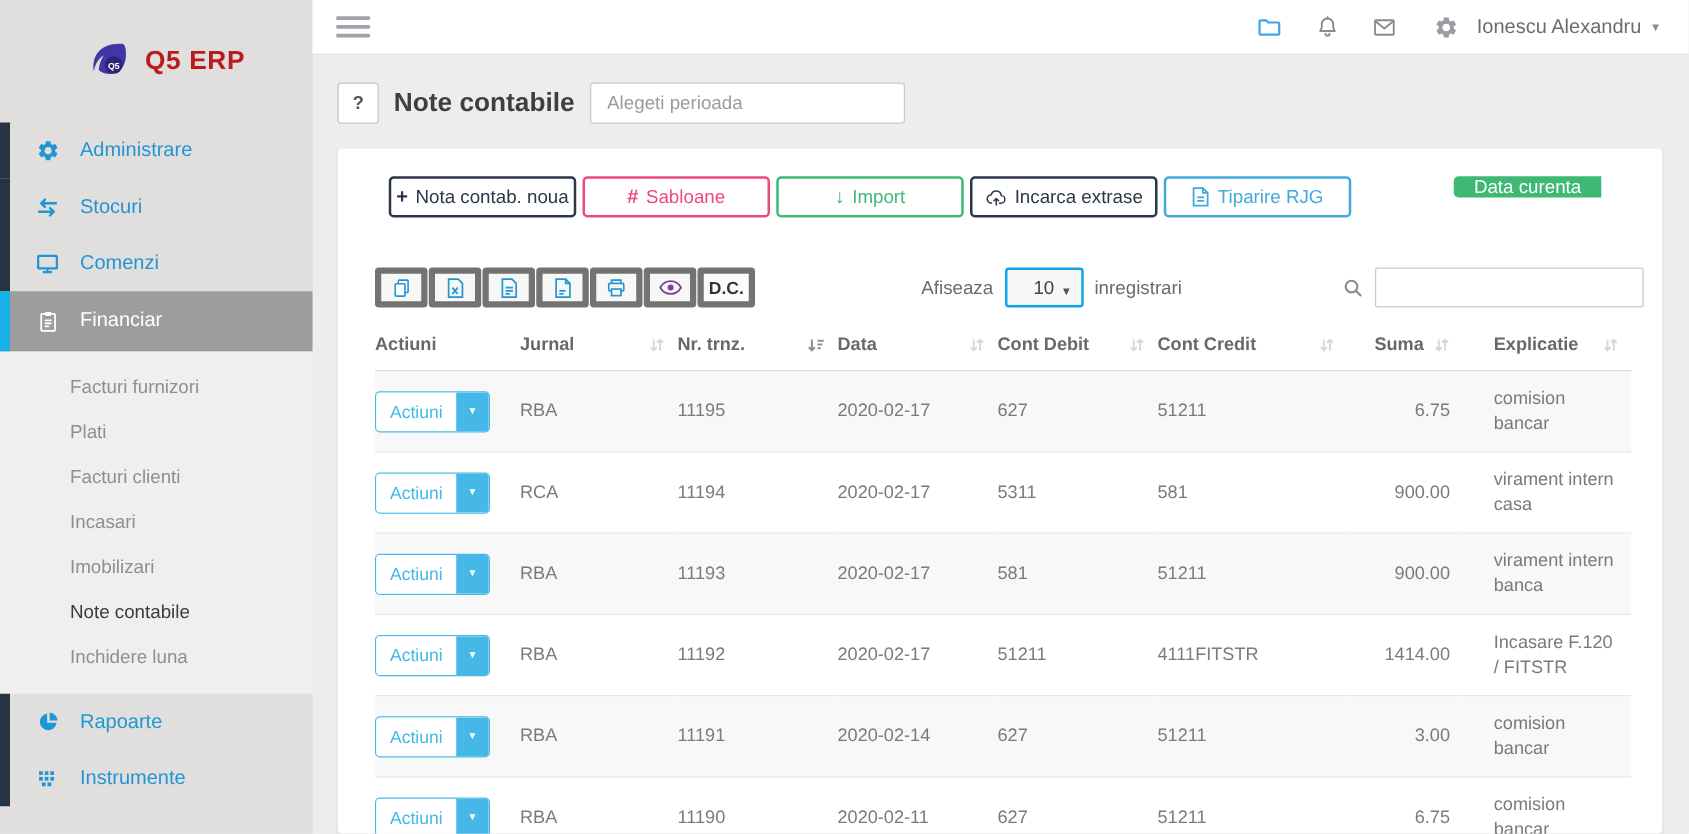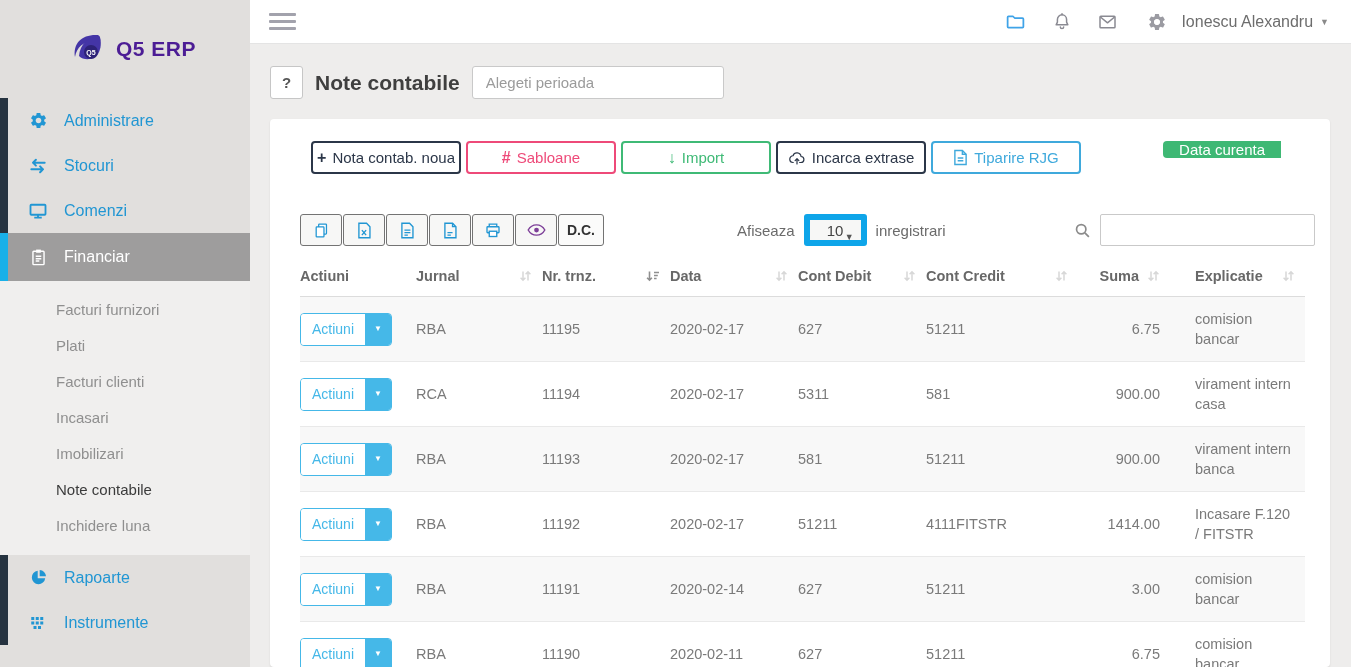--- a/index.html
+++ b/index.html
@@ -3,21 +3,21 @@
 <meta charset="utf-8">
 <style>
   * { margin:0; padding:0; box-sizing:border-box; }
   html,body { width:1351px; height:667px; overflow:hidden; background:#eeedec;
               font-family:"Liberation Sans", sans-serif; }
   .wrap { display:flex; width:1351px; height:667px; }
 
   
   .sidebar { width:250px; flex:0 0 250px; display:flex; flex-direction:column; background:#e1dfdd; }
   .logo { height:98px; background:#e1dfdd; display:flex; align-items:center; padding-left:68px; }
-  .logo-text { color:#4c1d95; font-size:21px; font-weight:bold; letter-spacing:.5px; margin-left:10px; }
+  .logo-text { color:#b91c1c; font-size:21px; font-weight:bold; letter-spacing:.5px; margin-left:10px; }
   .nav-sec { background:#e1dfdd; }
   .nav-sec.bottom { flex:1; }
   .m-item { position:relative; height:45px; display:flex; align-items:center; padding-left:28px; cursor:pointer; }
   .nav-sec .m-item::before { content:''; position:absolute; left:0; top:0; bottom:0; width:8px; background:#263340; }
   .m-item .mi-ico { width:20px; height:20px; display:flex; align-items:center; justify-content:center; }
   .m-item .mi-label { margin-left:16px; font-size:16px; color:#2196d3;text-align:right; }
   .m-item.active { height:48px; background:#9e9d9d; }
   .m-item.active::before { background:#19b0e8; }
   .m-item.active .mi-label { color:#fff; }
   .submenu { background:#f0efee; padding:10px 0 12px 0; }
@@ -55,25 +55,25 @@
   .b-green { border-color:#3fba76; color:#3fba76; }
   .b-blue { border-color:#3fa9dc; color:#3fa9dc; }
   .btn-date { margin-left:auto; margin-right:34px; height:33px; display:flex; cursor:pointer;flex-direction:column; }
   .btn-date .bd-main { background:#3eb874; color:#fff; font-size:15px; display:flex; align-items:center;
                        padding:0 16px; border-radius:4px 0 0 4px; }
   .btn-date .bd-side { width:14px; background:#cde9da; border-radius:0 4px 4px 0; }
   .sym { font-weight:bold; font-size:16px; line-height:1; }
 
   
   .toolbar { margin-top:40px; display:flex; align-items:center; }
-  .tool-btn { width:42px; height:32px; background:#f7f7f6; border:1px solid #737373; border-radius:3px;
+  .tool-btn { width:42px; height:32px; background:#f7f7f6; border:5px solid #737373; border-radius:3px;
               display:flex; align-items:center; justify-content:center; margin-right:1px; cursor:pointer; }
   .tool-btn.dc { width:46px; font-size:14px; font-weight:bold; color:#333; background:#fbfbfa; }
   .show-group { margin-left:132px; display:flex; align-items:center; font-size:15px; color:#6b6b6b; }
-  .pg-select { position:relative; width:63px; height:32px; border:6px solid #0ea5e9; border-radius:3px;
+  .pg-select { position:relative; width:63px; height:32px; border:2px solid #0ea5e9; border-radius:3px;
                background:#f7f7f6; margin:0 9px; display:flex; align-items:center; justify-content:center;
                font-size:15px; color:#444; cursor:pointer; }
   .pg-select .caret { position:absolute; right:7px; top:12px; color:#555; }
   .search-group { margin-left:auto; display:flex; align-items:center; }
   .search-input { width:215px; height:32px; border:1px solid #c9c9c9; border-radius:2px; margin-left:9px;
                   padding:0 10px; font-size:15px; background:#fff; font-family:"Liberation Sans",sans-serif; }
 
   
   table { border-collapse:collapse; margin-top:12px; width:1005px; table-layout:fixed; }
   th { border-bottom:1px solid #dcdcdc; padding:10px 10px 12px 0; }

